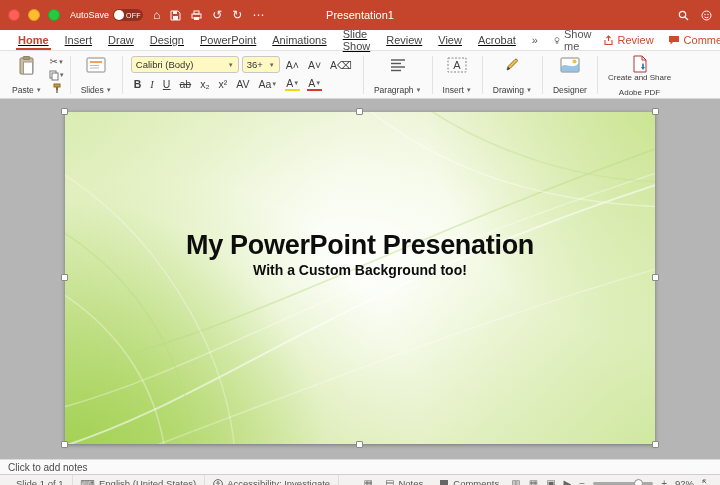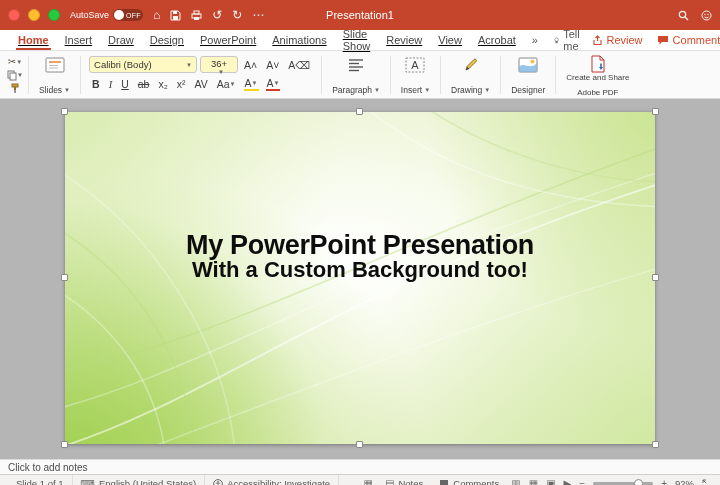--- a/index.html
+++ b/index.html
@@ -61,21 +61,21 @@
   .slide-bg { position:absolute; inset:0; background:
       radial-gradient(circle at 0% 105%, rgba(150,203,62,0.80) 0%, rgba(150,203,62,0) 38%),
       radial-gradient(circle at 14% 102%, rgba(176,216,96,0.55) 0%, rgba(176,216,96,0) 45%),
       radial-gradient(circle at 102% -2%, rgba(198,226,136,0.85) 0%, rgba(198,226,136,0) 35%),
       radial-gradient(circle at 100% 100%, rgba(198,228,140,0.55) 0%, rgba(198,228,140,0) 45%),
       radial-gradient(circle at 0% 0%, rgba(213,234,166,0.60) 0%, rgba(213,234,166,0) 42%),
       radial-gradient(ellipse at 48% 45%, #ffffff 0%, #f7fbec 35%, #eaf3d1 70%, #ddedbc 100%); }
   .swirls { position:absolute; inset:0; width:100%; height:100%; }
   .slide-text { position:absolute; top:118px; left:0; right:0; text-align:center; color:#0d0d0d; }
   .slide-title { font-size:27px; font-weight:bold; line-height:30px; letter-spacing:-0.3px; }
-  .slide-subtitle { font-size:22px; font-weight:bold; line-height:20px; }
+  .slide-subtitle { font-size:14px; font-weight:bold; line-height:20px; }
   .handle { position:absolute; width:7px; height:7px; background:#fff; border:1px solid #8a8a8a; border-radius:1px; z-index:5; }
   .h-tl{left:-4px;top:-4px;} .h-tm{left:calc(50% - 4px);top:-4px;} .h-tr{right:-4px;top:-4px;}
   .h-ml{left:-4px;top:calc(50% - 4px);} .h-mr{right:-4px;top:calc(50% - 4px);}
   .h-bl{left:-4px;bottom:-4px;} .h-bm{left:calc(50% - 4px);bottom:-4px;} .h-br{right:-4px;bottom:-4px;}
 
   
   .notesbar { height:15px; background:#fafafa; border-top:1px solid #dcdcdc; font-size:10px; color:#4a4a4a; display:flex; align-items:center; padding:0 8px; flex:0 0 auto; }
   .statusbar { height:18px; background:#f3f2f1; border-top:1px solid #cfcfcf; display:flex; align-items:center; font-size:9.5px; color:#555; padding:0 8px; flex:0 0 auto; }
   .sb-item { display:flex; align-items:center; gap:4px; padding:0 8px; height:100%; border-right:1px solid #e0dedd; cursor:default; }
   .sb-item:last-child { border-right:none; }
@@ -155,21 +155,21 @@
       <span class="tab">Review</span>
       <span class="tab">View</span>
       <span class="tab">Acrobat</span>
     </div>
     <span class="tab-extra">»</span>
     <span class="tab-extra">
       <svg width="9" height="11" viewBox="0 0 9 11">
           <circle cx="4.5" cy="4" r="3" fill="none" stroke="#666"></circle>
           <rect x="3.2" y="7" width="2.6" height="2.6" fill="none" stroke="#666"></rect>
         </svg>
-      <span>Tell me</span>
+      <span>Show me</span>
     </span>
     <div class="tabrow-right">
       <span class="pill-action">
         <svg width="11" height="11" viewBox="0 0 11 11">
             <path d="M2 5v4.5h7V5" fill="none" stroke="#d0492b" stroke-width="1.1"></path>
             <line x1="5.5" y1="1" x2="5.5" y2="6" stroke="#d0492b" stroke-width="1.1"></line>
             <path d="M3.5 3 5.5 1 7.5 3" fill="none" stroke="#d0492b" stroke-width="1.1"></path>
           </svg>
         <span>Review</span>
       </span>
@@ -177,20 +177,35 @@
         <svg width="12" height="11" viewBox="0 0 12 11">
             <path d="M1 1h10v6H5L2.5 9.5V7H1z" fill="#d0492b"></path>
           </svg>
         <span>Comments</span>
       </span>
     </div>
   </div>
 
   <div class="ribbon">
 
+    <div class="rgroup">
+      <div class="bigbtn">
+        <span class="ic">
+          <svg width="15" height="19" viewBox="0 0 15 19">
+              <rect x="1" y="2" width="13" height="16" rx="1" fill="#cdbf9e" stroke="#8f8468"></rect>
+              <rect x="4" y="0.5" width="7" height="3" rx="1" fill="#a39878" stroke="#8f8468"></rect>
+              <rect x="4.5" y="6" width="9" height="12" fill="#fff" stroke="#9a9a9a"></rect>
+            </svg>
+        </span>
+        <span class="blabel">
+            <span>Paste</span>
+            <span class="caret">▼</span>
+          </span>
+      </div>
+    </div>
 
     <div class="clipcol">
       <span class="smallic">✂ <span class="caret">▼</span></span>
       <span class="smallic">
         <svg width="10" height="11" viewBox="0 0 10 11">
             <rect x="1" y="1" width="6" height="7" fill="#fff" stroke="#777"></rect>
             <rect x="3" y="3" width="6" height="7" fill="#fff" stroke="#777"></rect>
           </svg>
         <span class="caret">▼</span>
       </span>
@@ -223,21 +238,21 @@
     </div>
 
     <div class="vsep"></div>
 
     <div class="fontgrp">
       <div class="fontrow">
         <span class="combo" style="width:108px;">
           <span>Calibri (Body)</span>
             <span class="caret">▼</span>
         </span>
-        <span class="combo" style="width:38px;flex-direction:column;">
+        <span class="combo" style="width:38px;">
           <span>36+</span>
             <span class="caret">▼</span>
         </span>
         <span class="fmtbtn">A˄</span>
         <span class="fmtbtn">A˅</span>
         <span class="fmtbtn">A⌫</span>
       </div>
       <div class="fontrow">
         <span class="fmtbtn b">B</span>
         <span class="fmtbtn i">I</span>

